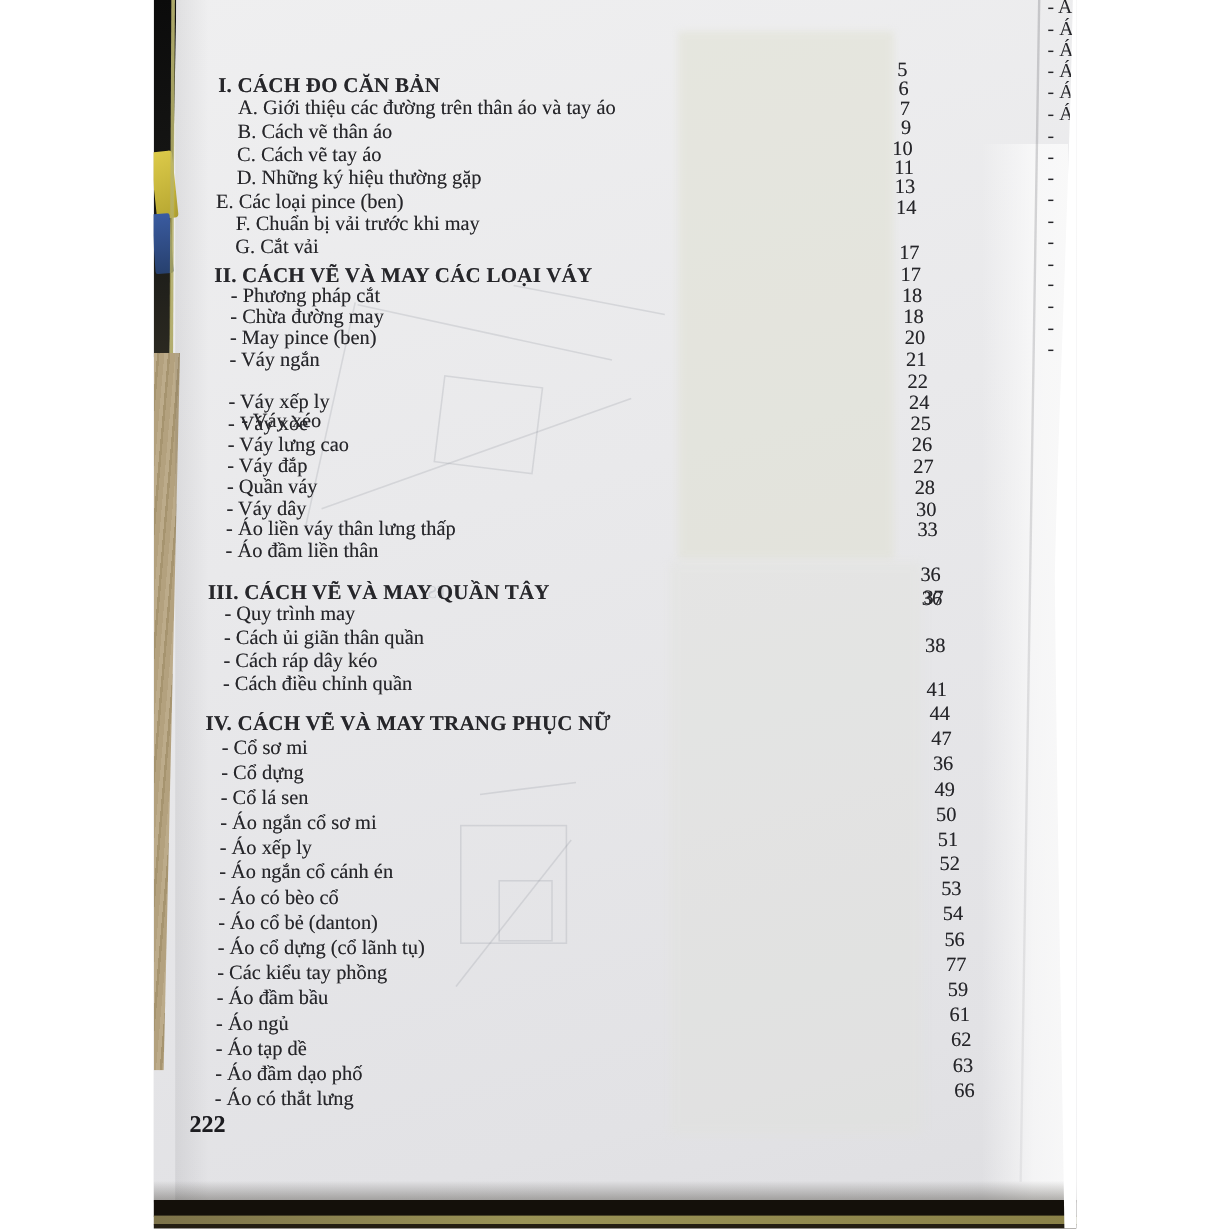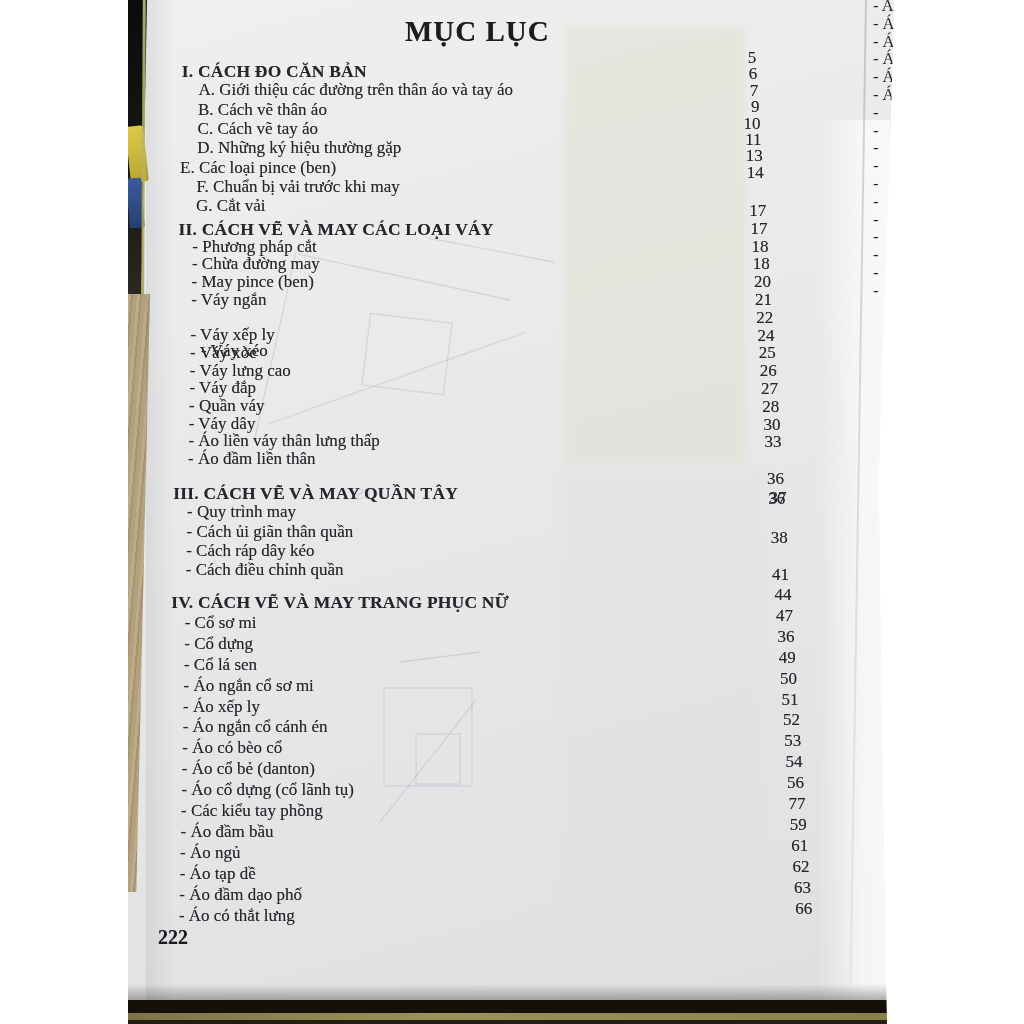--- a/index.html
+++ b/index.html
@@ -82,21 +82,20 @@
       <rect x="238" y="318" width="82" height="72" transform="rotate(7 279 354)"></rect>
       <path d="M300,238 L426,262"></path>
       <rect x="256" y="688" width="88" height="98"></rect>
       <rect x="288" y="734" width="44" height="50"></rect>
       <path d="M252,822 L348,700"></path>
       <path d="M272,662 L352,652"></path>
     </g>
   </svg>
   <div class="mark" style="left:228px;top:486px;">TS</div>
 
-  <h1 class="title">MỤC LỤC</h1>
   <div id="toc">
       <div class="row heading" style="top: 61px; left: 53.8px;">I. CÁCH ĐO CĂN BẢN</div>
       <div class="row" style="top: 80.3px; left: 70.4px;">A. Giới thiệu các đường trên thân áo và tay áo</div>
       <div class="row" style="top: 99.6px; left: 70px;">B. Cách vẽ thân áo</div>
       <div class="row" style="top: 118.9px; left: 69.6px;">C. Cách vẽ tay áo</div>
       <div class="row" style="top: 138.2px; left: 69.2px;">D. Những ký hiệu thường gặp</div>
       <div class="row" style="top: 157.5px; left: 52px;">E. Các loại pince (ben)</div>
       <div class="row" style="top: 176.8px; left: 68.5px;">F. Chuẩn bị vải trước khi may</div>
       <div class="row" style="top: 196.1px; left: 68.1px;">G. Cắt vải</div>
       <div class="row heading" style="top: 219px; left: 50.6px;">II. CÁCH VẼ VÀ MAY CÁC LOẠI VÁY</div>

